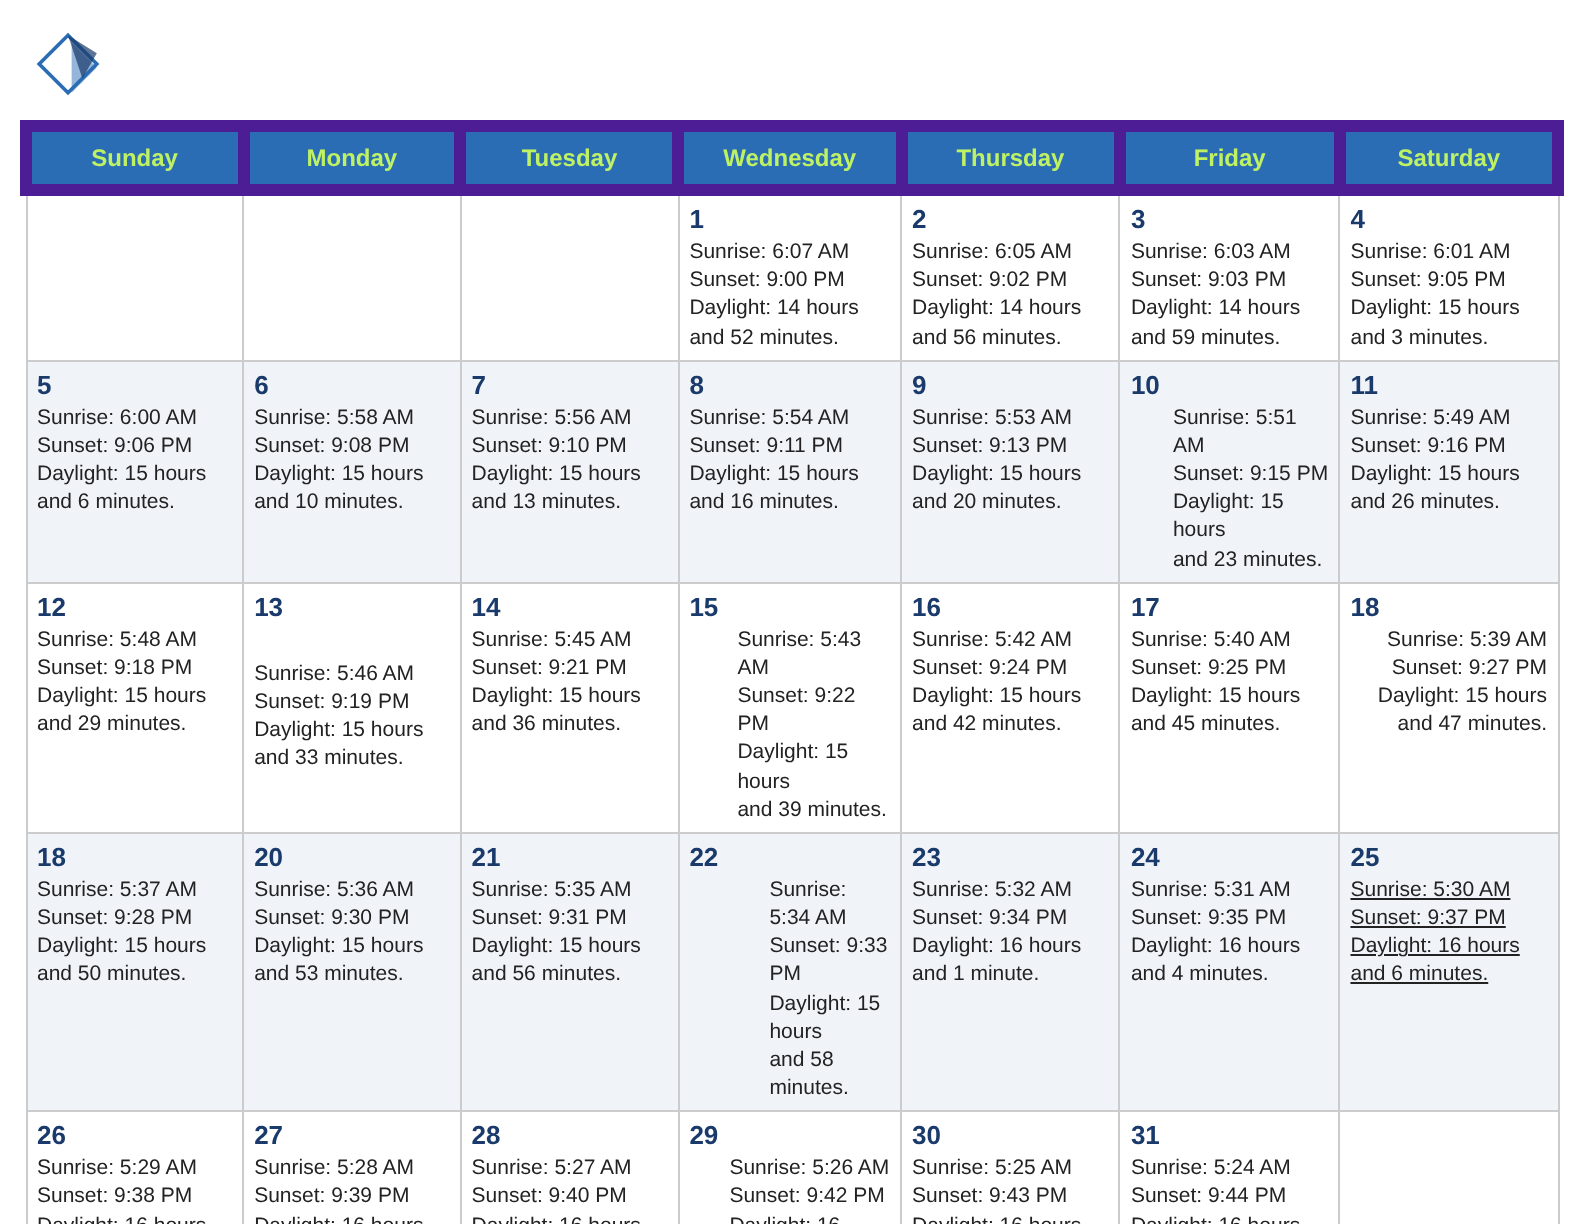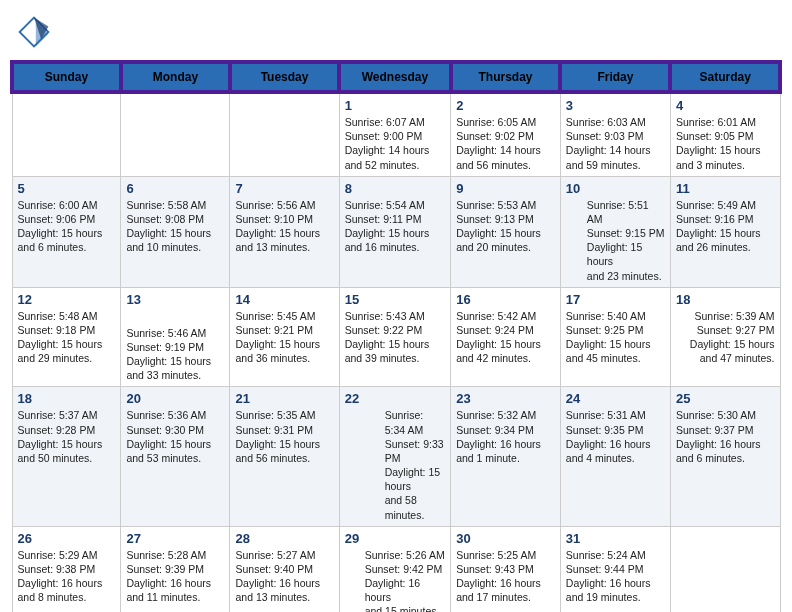--- a/index.html
+++ b/index.html
@@ -44,26 +44,26 @@
       font-size: 15px;
       color: #333;
     }
     table {
       width: 100%;
       border-collapse: collapse;
       font-size: 11px;
     }
     .day-header {
       background: #2a6db5;
-      color: #000000;
+      color: #bef264;
       text-align: center;
       padding: 6px 4px;
       font-size: 12px;
       font-weight: bold;
-      border: 4px solid #4c1d95;
+      border: 6px solid #4c1d95;
     }
     td {
       border: 1px solid #ccc;
       vertical-align: top;
       padding: 4px 5px;
       width: 113px;
       min-height: 70px;
     }
     .date-num {
       font-weight: bold;
@@ -225,21 +225,21 @@
         </td>
         <td>
           <span class="date-num">14</span>
           <div class="cell-text" style="white-space: pre-line;">Sunrise: 5:45 AM
 Sunset: 9:21 PM
 Daylight: 15 hours
 and 36 minutes.</div>
         </td>
         <td>
           <span class="date-num">15</span>
-          <div class="cell-text" style="white-space: pre-line;">Sunrise: 5:43 AM
+          <div class="cell-text" style="white-space: pre-line; margin-left: 24px;">Sunrise: 5:43 AM
 Sunset: 9:22 PM
 Daylight: 15 hours
 and 39 minutes.</div>
         </td>
         <td>
           <span class="date-num">16</span>
           <div class="cell-text" style="white-space: pre-line;">Sunrise: 5:42 AM
 Sunset: 9:24 PM
 Daylight: 15 hours
 and 42 minutes.</div>
@@ -297,21 +297,21 @@
         </td>
         <td>
           <span class="date-num">24</span>
           <div class="cell-text" style="white-space: pre-line;">Sunrise: 5:31 AM
 Sunset: 9:35 PM
 Daylight: 16 hours
 and 4 minutes.</div>
         </td>
         <td>
           <span class="date-num">25</span>
-          <div class="cell-text" style="white-space: pre-line;">Sunrise: 5:30 AM
+          <div class="cell-text" style="white-space: pre-line; text-decoration: underline;">Sunrise: 5:30 AM
 Sunset: 9:37 PM
 Daylight: 16 hours
 and 6 minutes.</div>
         </td>
       </tr>
       <tr>
         <td>
           <span class="date-num">26</span>
           <div class="cell-text" style="white-space: pre-line;">Sunrise: 5:29 AM
 Sunset: 9:38 PM

